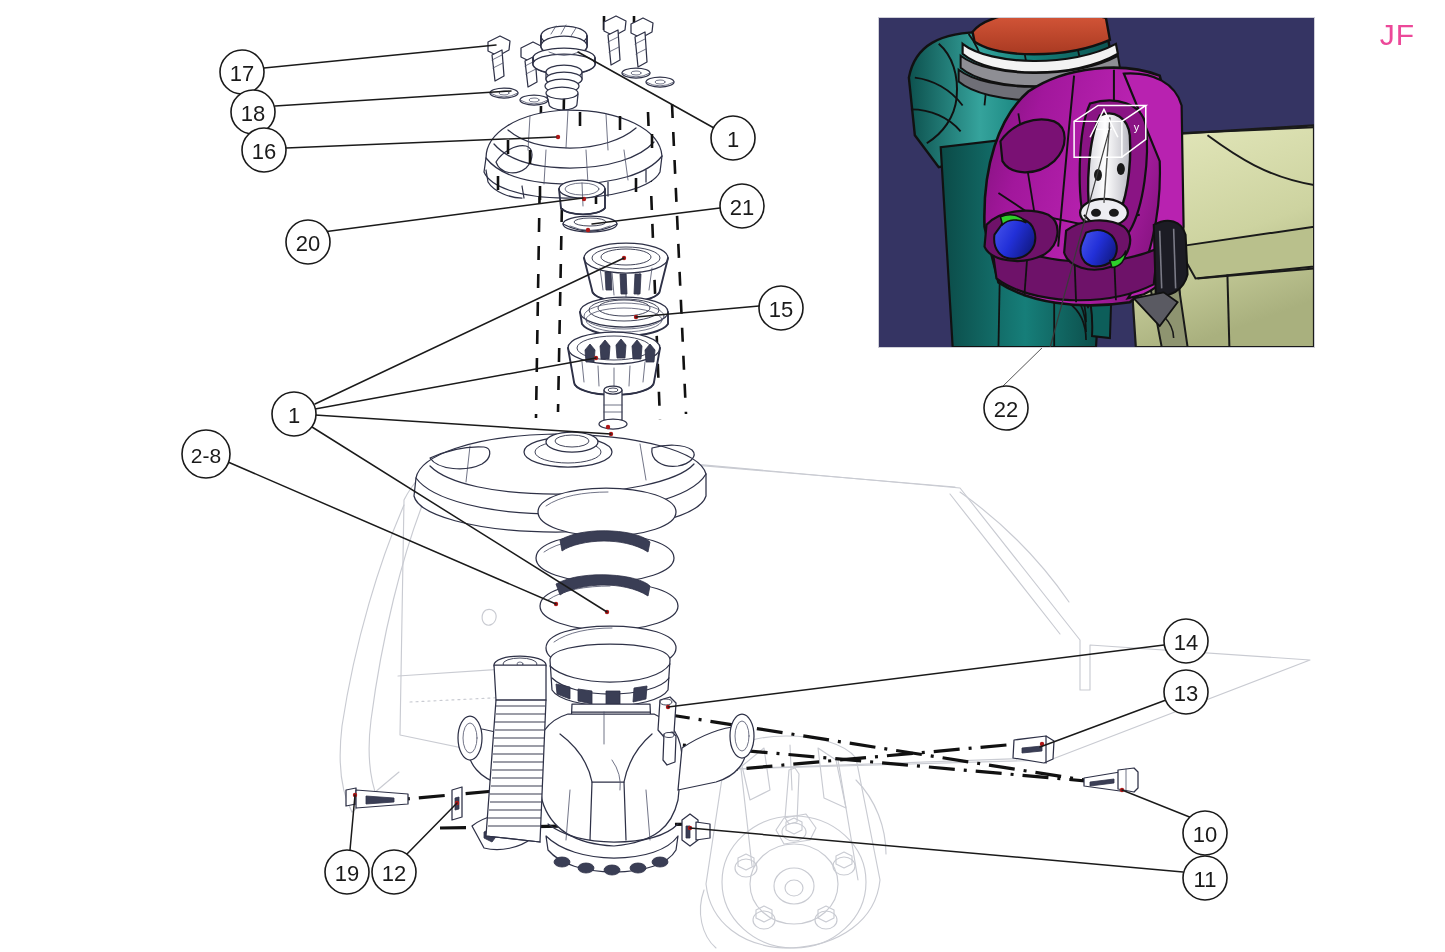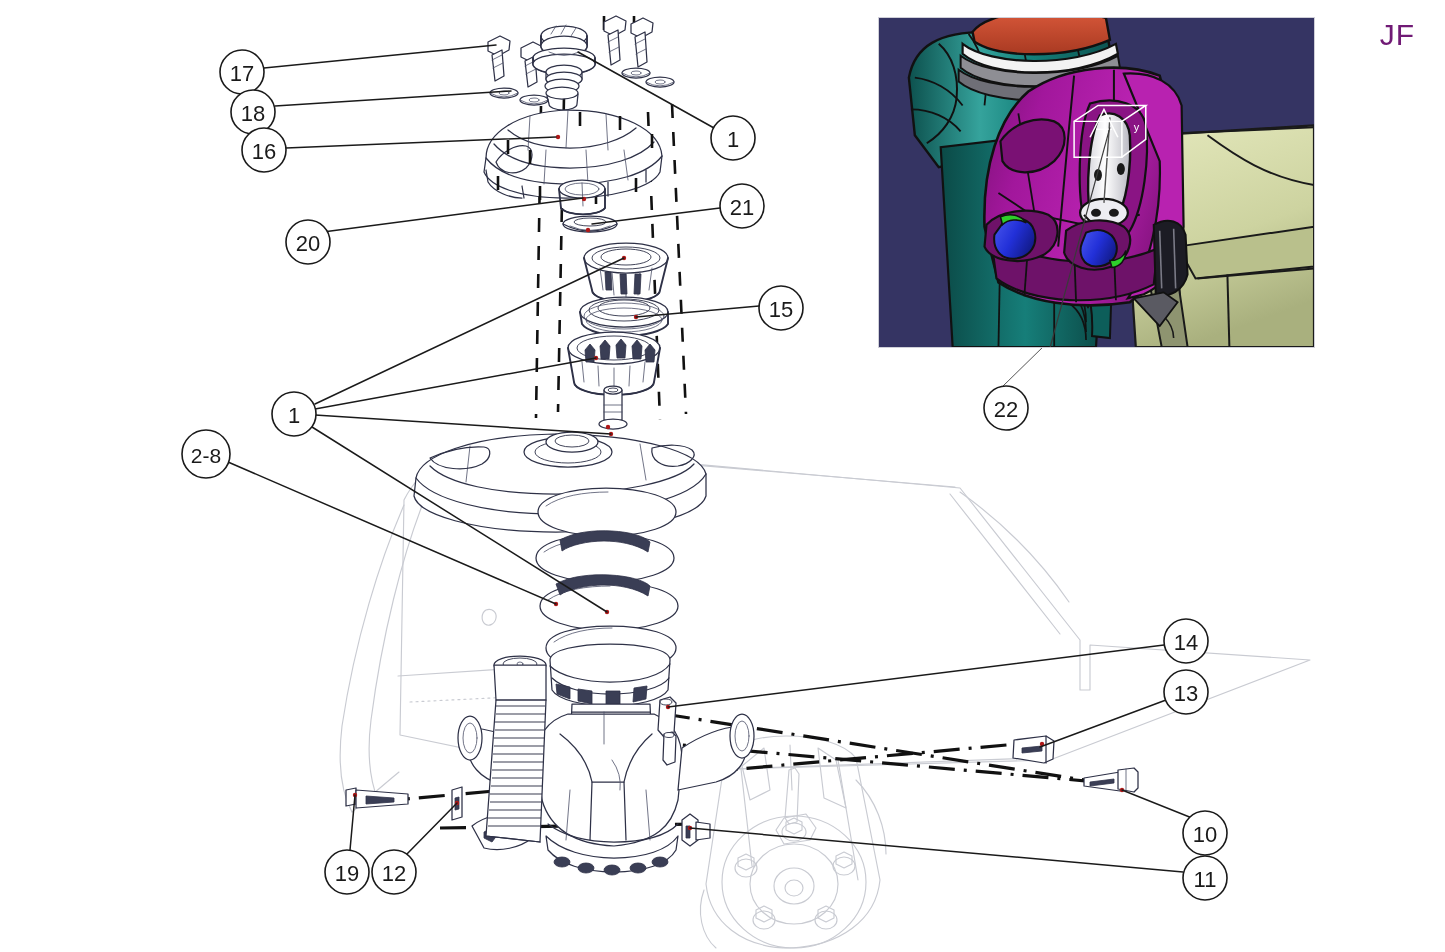--- a/index.html
+++ b/index.html
@@ -18,21 +18,21 @@
     text-anchor:middle;
     dominant-baseline:central;
     letter-spacing:0px;
   }
   .bubble-text.wide{font-size:21px;}
   #sheet-mark{
     position:absolute;
     right:30px;top:20px;
     font-family:"Liberation Sans", sans-serif;
     font-size:30px;
-    color:#701a75;
+    color:#ec4899;
     letter-spacing:1px;
     line-height:1;
     user-select:none;
   }
   #inset-wrap{
     position:absolute;
     left:878px;top:17px;
     width:437px;height:331px;
     overflow:hidden;
     background:#353463;

